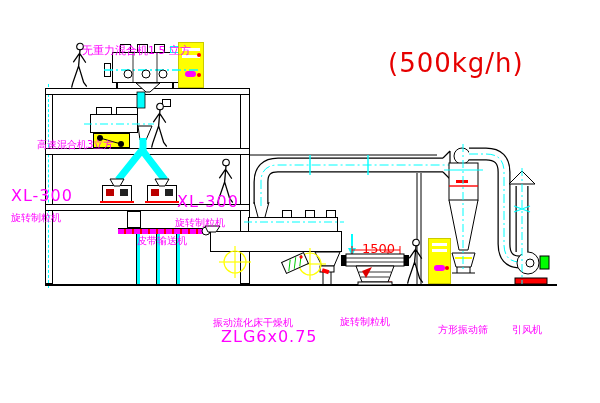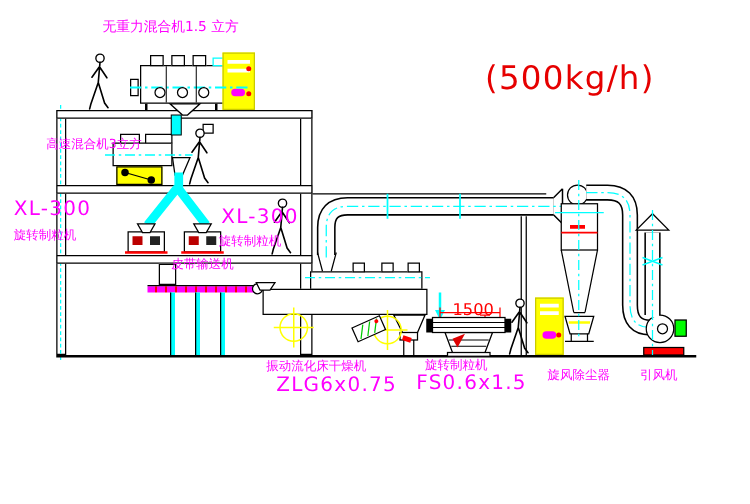--- a/index.html
+++ b/index.html
@@ -1,20 +1,20 @@
 <!DOCTYPE html>
 <html><head>
 <meta charset="utf-8">
 <style>
   html,body{margin:0;padding:0;background:#fff;}
   #canvas{position:relative;width:600px;height:403px;background:#fff;overflow:hidden;
           font-family:"DejaVu Sans",sans-serif;}
   .abs{position:absolute;box-sizing:border-box;}
   .box{position:absolute;box-sizing:border-box;border:1px solid #000;background:#fff;}
-  .lbl{position:absolute;color:#f0f;font-size:10px;line-height:1;white-space:nowrap;}
+  .lbl{position:absolute;color:#f0f;font-size:10px;line-height:1;white-space:nowrap;margin-top:29px;}
   .model{font-size:16px;letter-spacing:1px;}
   .dim{position:absolute;color:#f00;font-size:13px;line-height:1;white-space:nowrap;}
   .title-cn{position:absolute;color:#e60000;font-size:15px;font-weight:bold;letter-spacing:1px;white-space:nowrap;}
   .title-cap{position:absolute;color:#e60000;font-size:26px;font-weight:400;letter-spacing:1px;white-space:nowrap;}
   .cabinet{position:absolute;box-sizing:border-box;background:#ff0;border:1px solid #caca00;}
   .cab-slot{position:absolute;left:3px;right:3px;height:3px;background:#fff;}
   .cab-dot{position:absolute;width:4px;height:4px;background:#f00;border-radius:50%;}
   .cab-mark{position:absolute;width:11px;height:6px;background:#f0f;border-radius:3px;}
   .redstrip{position:absolute;height:2px;background:#f00;}
   .cyanleg{position:absolute;width:3px;background:#0ff;border-left:1px solid #000;}
@@ -234,19 +234,18 @@
   <span class="lbl" style="left:11px;top:184px;">旋转制粒机</span>
   <span class="lbl model" style="left:177px;top:165px;">XL-300</span>
   <span class="lbl" style="left:175px;top:189px;">旋转制粒机</span>
 
   <span class="lbl" style="left:137px;top:207px;text-align:right;">皮带输送机</span>
 
   <span class="lbl" style="left:213px;top:289px;">振动流化床干燥机</span>
   <span class="lbl model" style="left:221px;top:300px;">ZLG6x0.75</span>
 
   <span class="lbl" style="left:340px;top:288px;">旋转制粒机</span>
-  <span class="lbl model" style="left:333px;top:298px;">FS0.6x1.5</span>
-
-  <span class="lbl" style="left:438px;top:296px;">旋风除尘器</span>
+
+  <span class="lbl" style="left:438px;top:296px;">方形振动筛</span>
   <span class="lbl" style="left:512px;top:296px;">引风机</span>
 
   <span class="dim" style="left:362px;top:242px;">1500</span>
 </div>
 
 </body></html>

